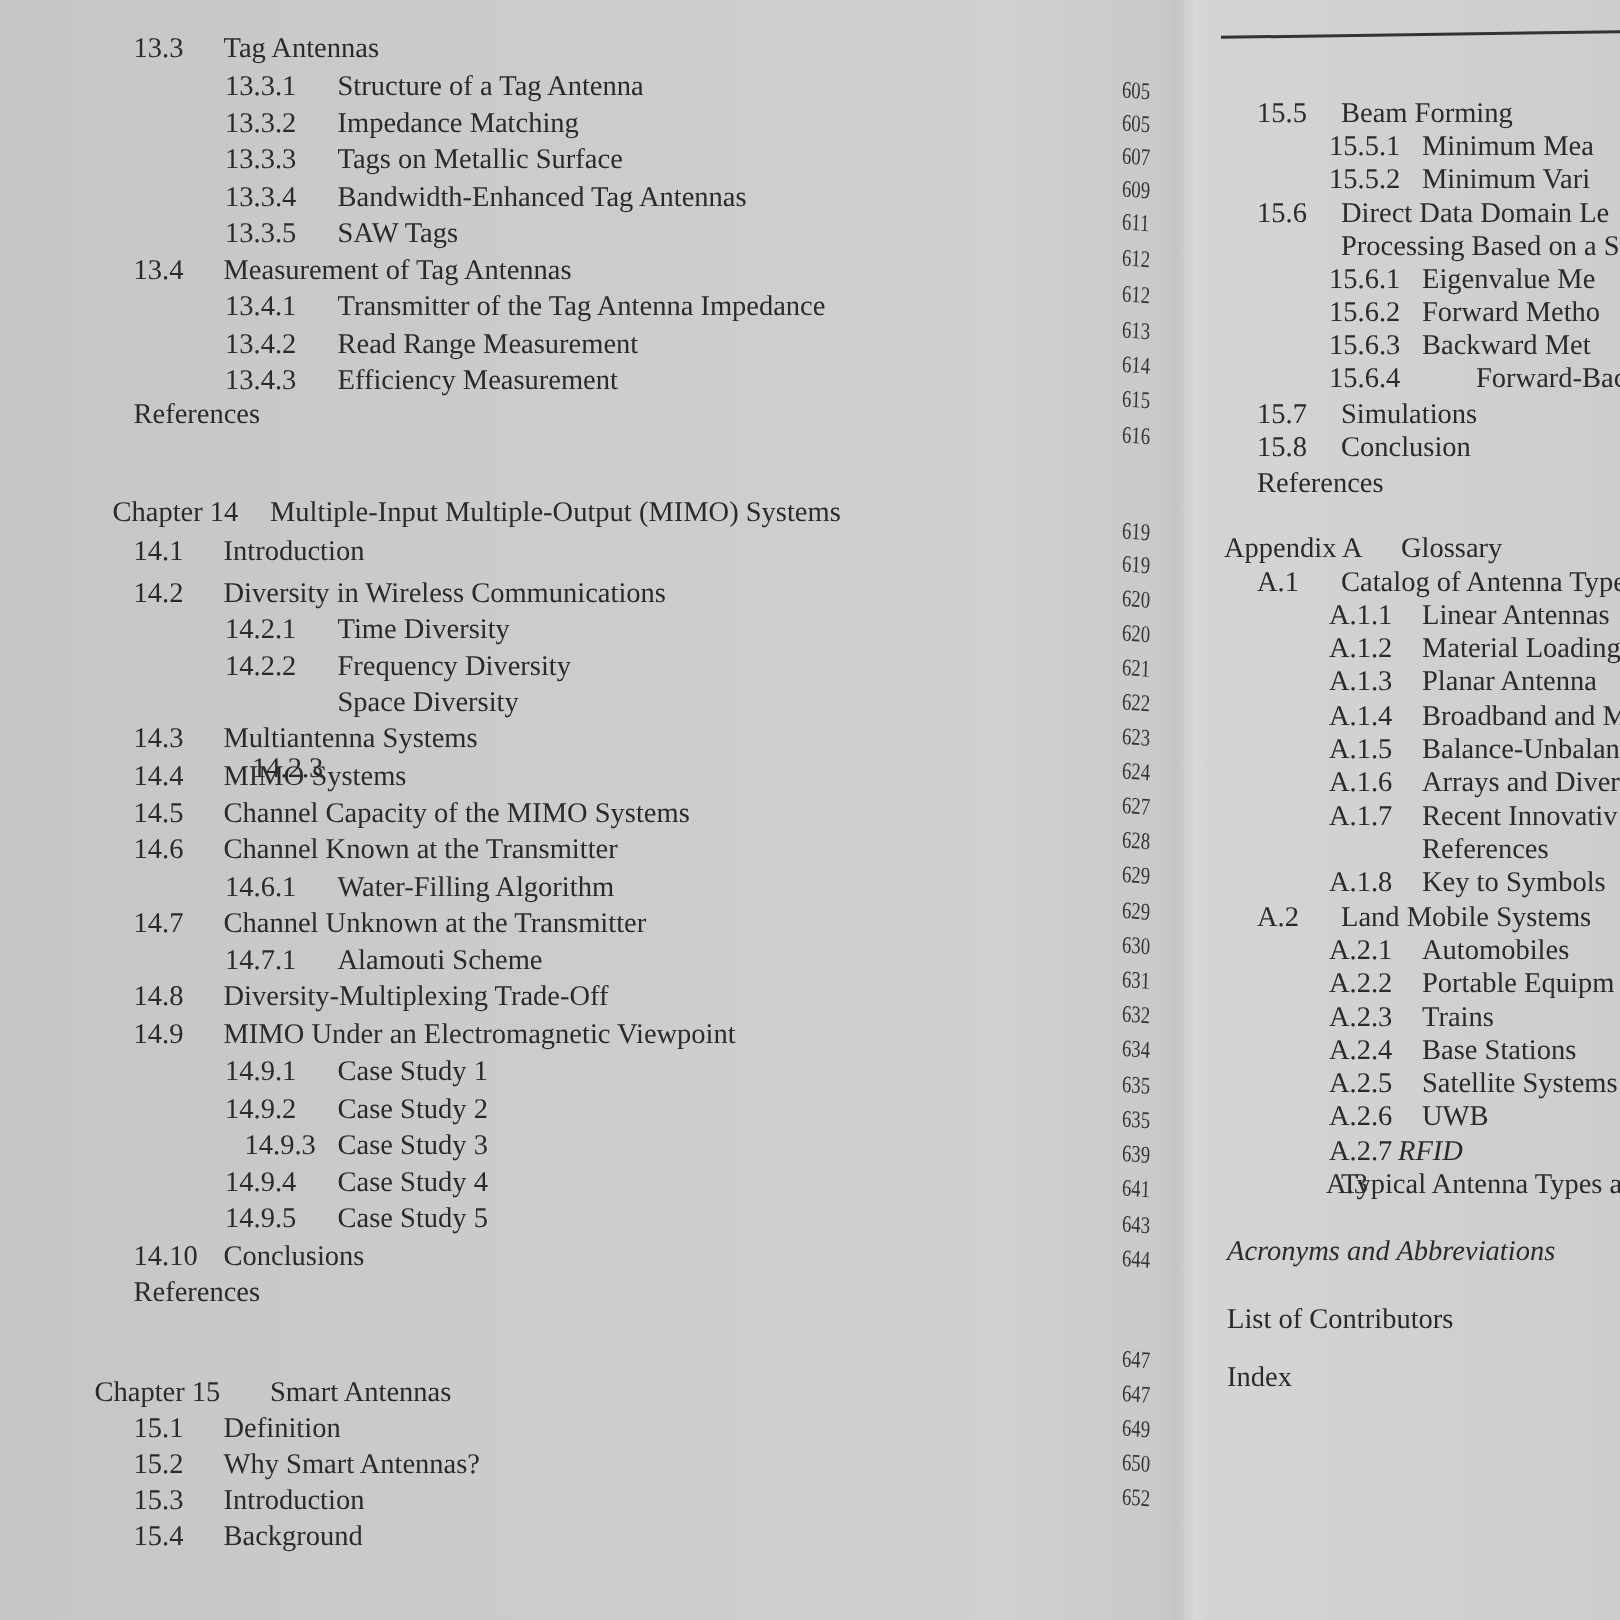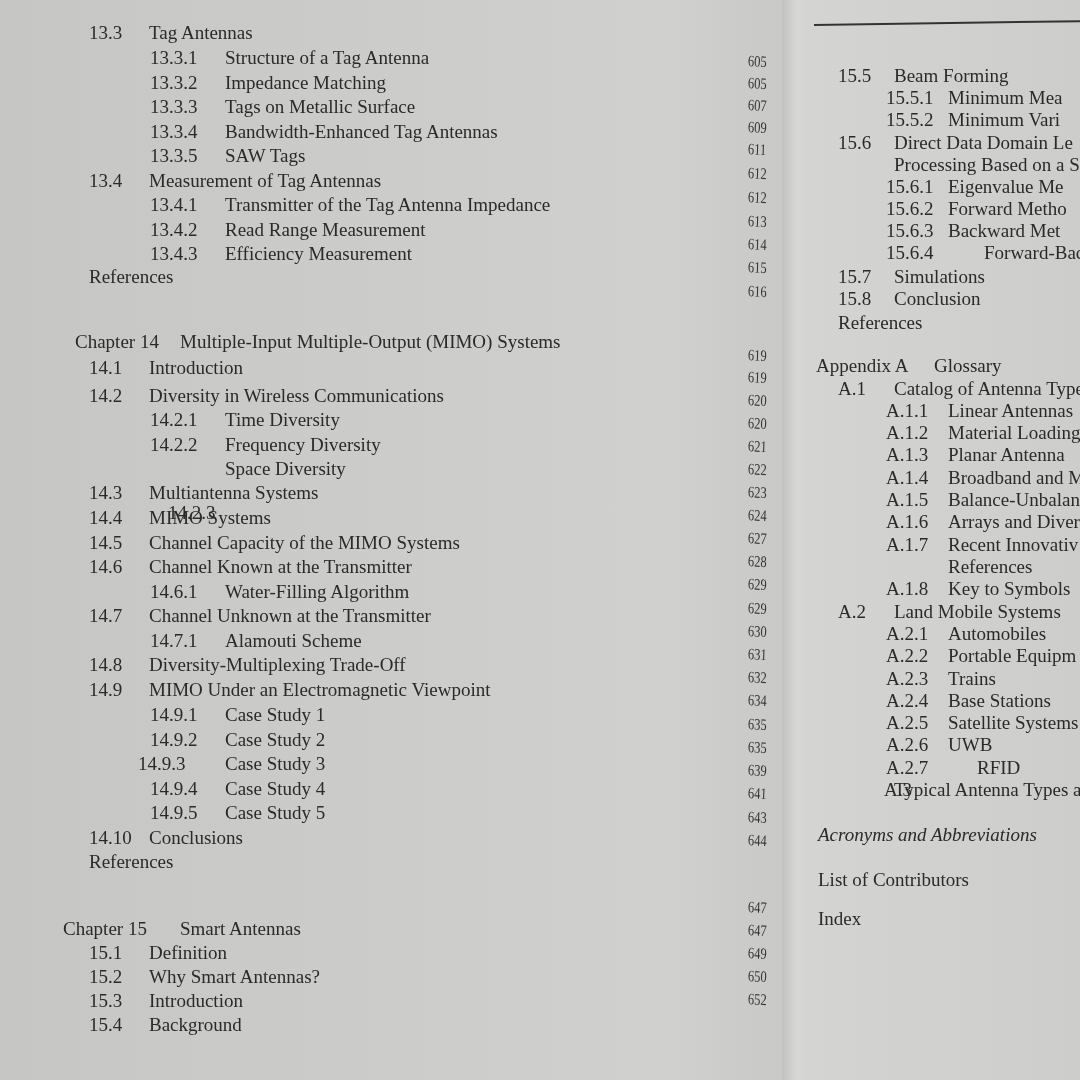--- a/index.html
+++ b/index.html
@@ -143,21 +143,21 @@
     </div>
     <div class="entry" style="top: 704px; left: 0px;">
       <span class="num" style="position: absolute; left: 150px;">14.9.1</span>
       <span style="position: absolute; left: 225px;">Case Study 1</span>
     </div>
     <div class="entry" style="top: 729px; left: 0px;">
       <span class="num" style="position: absolute; left: 150px;">14.9.2</span>
       <span style="position: absolute; left: 225px;">Case Study 2</span>
     </div>
     <div class="entry" style="top: 753px; left: 0px;">
-      <span class="num" style="position: absolute; left: 138px; text-align: center;">14.9.3</span>
+      <span class="num" style="position: absolute; left: 163px; text-align: center;">14.9.3</span>
       <span style="position: absolute; left: 225px;">Case Study 3</span>
     </div>
     <div class="entry" style="top: 778px; left: 0px;">
       <span class="num" style="position: absolute; left: 150px;">14.9.4</span>
       <span style="position: absolute; left: 225px;">Case Study 4</span>
     </div>
     <div class="entry" style="top: 802px; left: 0px;">
       <span class="num" style="position: absolute; left: 150px;">14.9.5</span>
       <span style="position: absolute; left: 225px;">Case Study 5</span>
     </div>
@@ -342,21 +342,21 @@
     <div class="entry" style="top: 712px; left: 0px;">
       <span class="num" style="position: absolute; left: 886px;">A.2.5</span>
       <span style="position: absolute; left: 948px;">Satellite Systems</span>
     </div>
     <div class="entry" style="top: 734px; left: 0px;">
       <span class="num" style="position: absolute; left: 886px;">A.2.6</span>
       <span style="position: absolute; left: 948px;">UWB</span>
     </div>
     <div class="entry" style="top: 757px; left: 0px;">
       <span class="num" style="position: absolute; left: 886px;">A.2.7</span>
-      <span style="position: absolute; left: 977px;">RFID</span>
+      <span style="position: absolute; left: 932px; font-style: italic;">RFID</span>
     </div>
     <div class="entry" style="top: 779px; left: 0px;">
       <span class="num" style="position: absolute; left: 884px;">A.3</span>
       <span style="position: absolute; left: 894px;">Typical Antenna Types a</span>
     </div>
     <div class="entry" style="top: 824px; left: 0px;">
       <span style="position: absolute; left: 818px; font-style: italic;">Acronyms and Abbreviations</span>
     </div>
     <div class="entry" style="top: 869px; left: 0px;">
       <span style="position: absolute; left: 818px;">List of Contributors</span>

